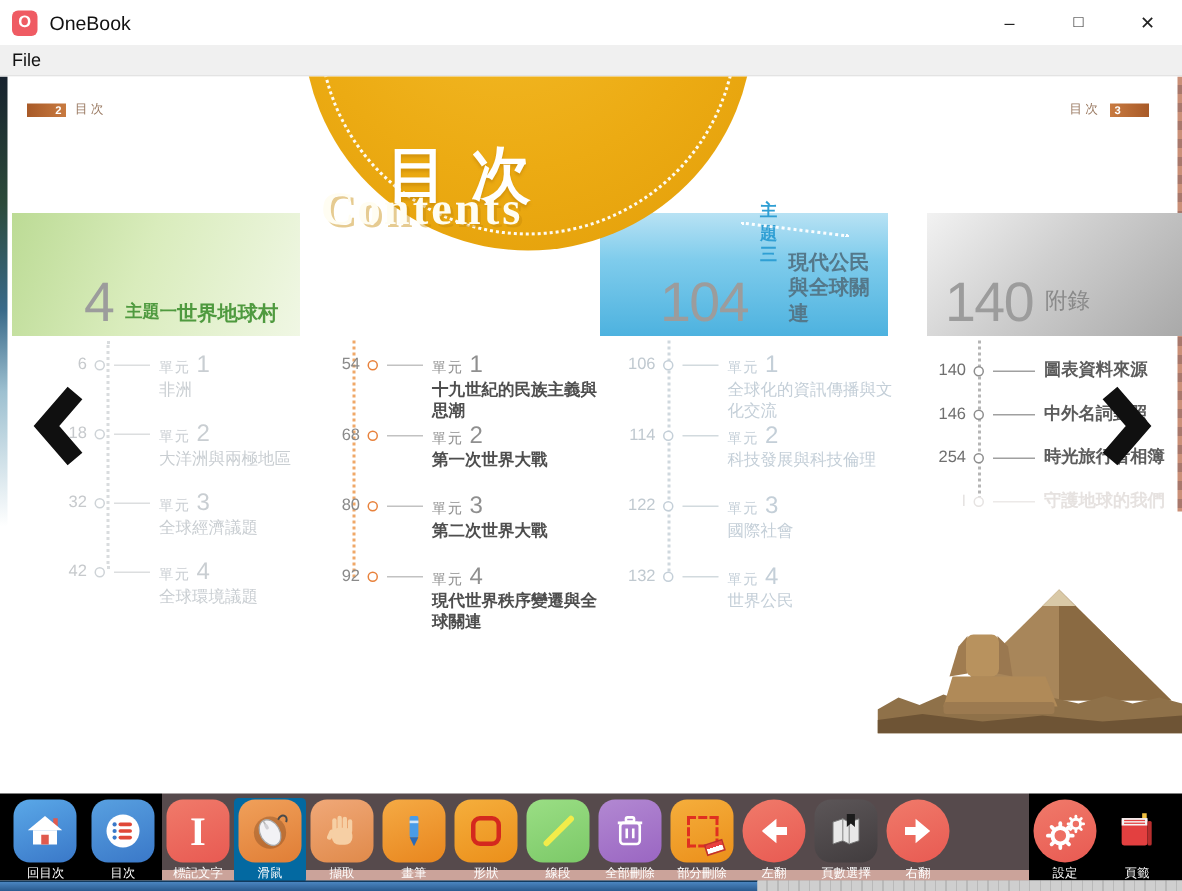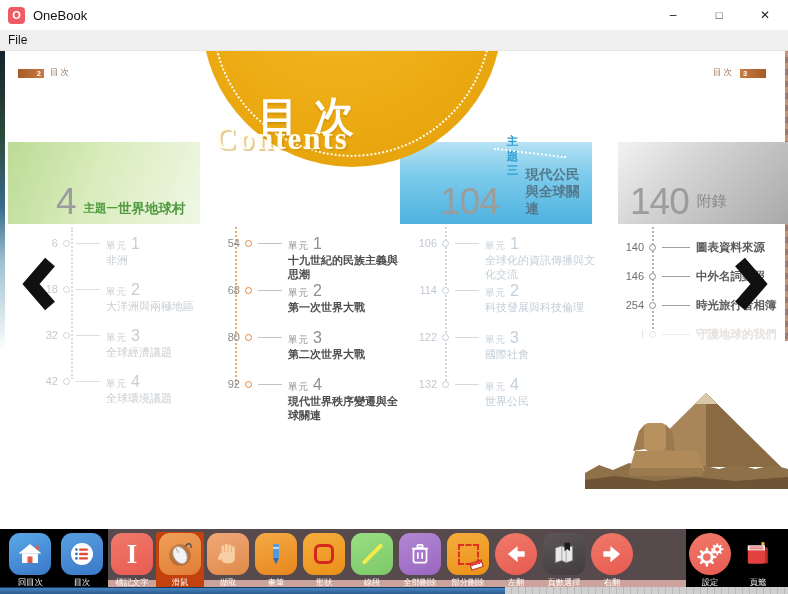--- a/index.html
+++ b/index.html
@@ -124,21 +124,21 @@
 
   
   .pyramid-box { position:absolute; left:585px; top:336px; width:203px; height:102px; }
 
   
   .toolbar { position:absolute; top:529px; left:0; width:788px; height:58px; display:flex; }
   .tb-left { width:108px; background:#000; display:flex; align-items:flex-start; padding:3px 0 0 6px; gap:4px; }
   .tb-mid { flex:1; background:#564a4c; border-bottom:7px solid #cba39a; display:flex; align-items:flex-start; padding-top:3px; }
   .tb-right { width:102px; background:#000; display:flex; align-items:flex-start; padding-top:3px; }
   .tb-btn { width:48px; display:flex; flex-direction:column; align-items:center; padding-top:1px; border-radius:3px; }
-  .tb-btn.selected { background:#c2410c; }
+  .tb-btn.selected { background:#0369a1; }
   .tb-icon { width:42px; height:42px; border-radius:11px; display:flex; align-items:center; justify-content:center; flex:none; }
   .tb-icon.round { border-radius:50%; }
   .tb-label { font-size:9px; color:#fff; margin-top:1px; white-space:nowrap; transform:scale(.92); }
   .ic-home { background:linear-gradient(160deg,#5aa8e8,#3a78c8); }
   .ic-list { background:linear-gradient(160deg,#58a0e0,#3a78c8); }
   .ic-textmark { background:linear-gradient(160deg,#f07a6a,#e85a52); color:#fff;
                  font-family:"Liberation Serif","DejaVu Serif",serif; font-size:27px; font-weight:bold; }
   .ic-mouse { background:linear-gradient(160deg,#f0a05a,#e07e36); }
   .ic-hand { background:linear-gradient(160deg,#f0a878,#e08a4a); }
   .ic-pen { background:linear-gradient(160deg,#f5aa44,#e8861e); }

